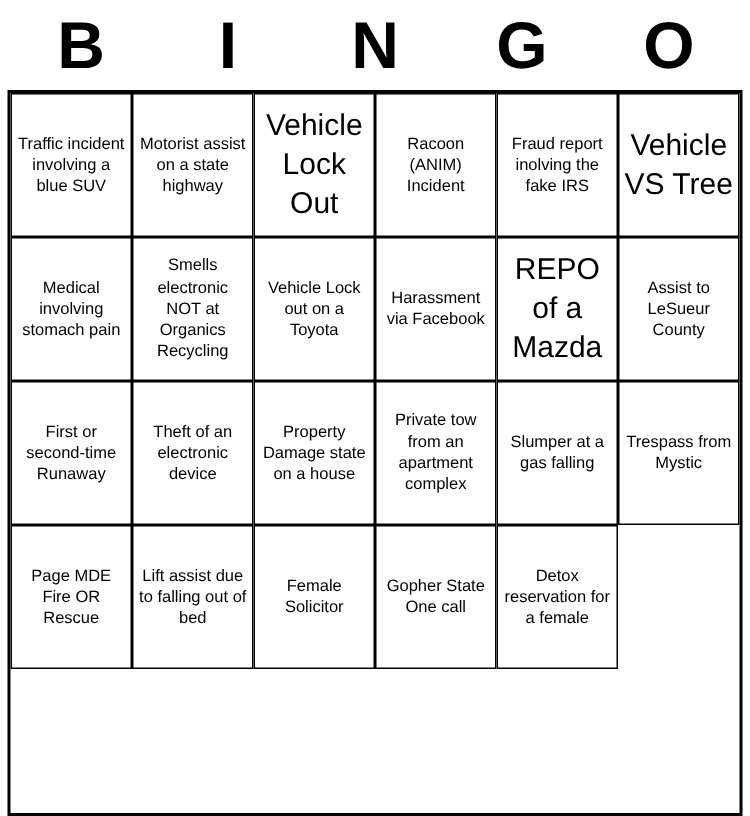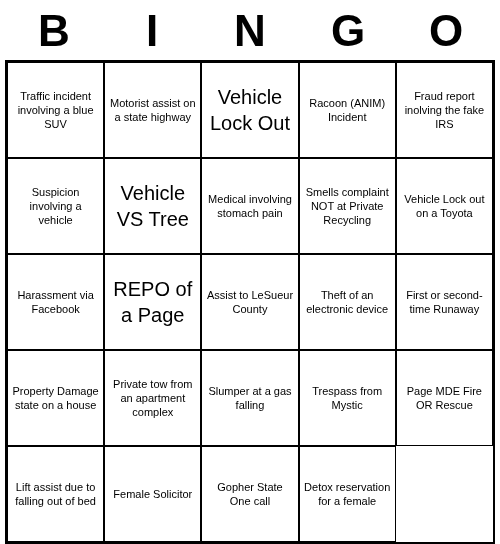--- a/index.html
+++ b/index.html
@@ -26,21 +26,21 @@
     }
     .bingo-letter {
       font-size: 44px;
       font-weight: bold;
       color: #000;
       width: 80px;
       text-align: center;
     }
     #bingo-grid {
       display: grid;
-      grid-template-columns: repeat(5, 1fr);
+      grid-template-columns: repeat(6, 1fr);
       grid-template-rows: repeat(5, 1fr);
       width: 490px;
       height: 490px;
       border: 2px solid #000;
     }
     .bingo-cell {
       border: 1px solid #000;
       display: flex;
       align-items: center;
       justify-content: center;
@@ -66,30 +66,29 @@
     <span class="bingo-letter">G</span>
     <span class="bingo-letter">O</span>
   </div>
 
 <div id="bingo-grid">
 <div class="bingo-cell">Traffic incident involving a blue SUV</div>
     <div class="bingo-cell">Motorist assist on a state highway</div>
     <div class="bingo-cell large-text">Vehicle Lock Out</div>
     <div class="bingo-cell">Racoon (ANIM) Incident</div>
     <div class="bingo-cell">Fraud report inolving the fake IRS</div>
-    <div class="bingo-cell">Suspicion involving a vehicle</div>
     <div class="bingo-cell large-text">Vehicle VS Tree</div>
     <div class="bingo-cell">Medical involving stomach pain</div>
-    <div class="bingo-cell">Smells complaint NOT at Private Recycling</div>
+    <div class="bingo-cell">Smells electronic NOT at Organics Recycling</div>
     <div class="bingo-cell">Vehicle Lock out on a Toyota</div>
     <div class="bingo-cell">Harassment via Facebook</div>
-    <div class="bingo-cell large-text">REPO of a Page</div>
+    <div class="bingo-cell large-text">REPO of a Mazda</div>
     <div class="bingo-cell">Assist to LeSueur County</div>
+    <div class="bingo-cell">First or second-time Runaway</div>
     <div class="bingo-cell">Theft of an electronic device</div>
-    <div class="bingo-cell">First or second-time Runaway</div>
     <div class="bingo-cell">Property Damage state on a house</div>
     <div class="bingo-cell">Private tow from an apartment complex</div>
     <div class="bingo-cell">Slumper at a gas falling</div>
     <div class="bingo-cell">Trespass from Mystic</div>
     <div class="bingo-cell">Page MDE Fire OR Rescue</div>
     <div class="bingo-cell">Lift assist due to falling out of bed</div>
     <div class="bingo-cell">Female Solicitor</div>
     <div class="bingo-cell">Gopher State One call</div>
     <div class="bingo-cell">Detox reservation for a female</div>
   </div>

